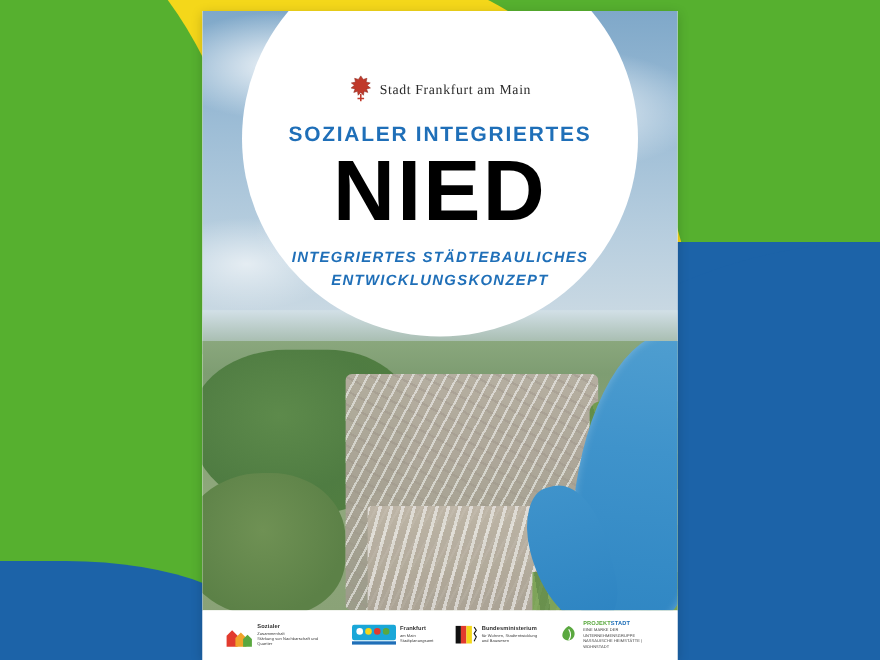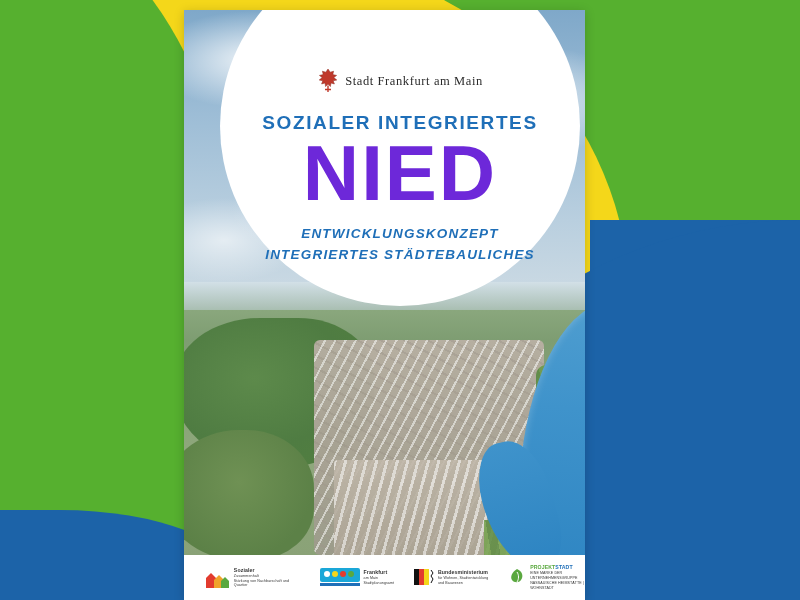--- a/index.html
+++ b/index.html
@@ -72,21 +72,21 @@
     width: 210px;
     height: 380px;
     background: #1c63a8;
   }
 
   
   #cover {
     position: absolute;
     left: 184px;
     top: 10px;
-    width: 401px;
+    width: 432px;
     height: 590px;
     background: #ffffff;
     box-shadow: 0 2px 10px rgba(0,0,0,0.18);
     overflow: hidden;
   }
 
   
   .photo {
     position: absolute;
     left: 0;
@@ -262,21 +262,21 @@
     font-size: 19px;
     font-weight: bold;
     letter-spacing: 1.6px;
     color: #1f6fb8;
   }
   .bigtitle {
     font-size: 78px;
     font-weight: bold;
     letter-spacing: 2px;
     line-height: 0.95;
-    color: #6d28d9;
+    color: #000000;
     margin-top: 2px;
   }
   .subtitle {
     margin-top: 14px;
     font-size: 13.5px;
     font-style: italic;
     font-weight: bold;
     letter-spacing: 1.2px;
     line-height: 1.55;
     color: #1f6fb8;
@@ -369,22 +369,22 @@
       <div class="crest-row">
         <svg class="eagle" viewBox="0 0 22 26">
           <path d="M11 1 L13.2 4.2 L16.6 3.2 L15.8 6.6 L19.6 7.4 L16.8 9.6 L19.8 12 L16.2 12.8 L17.4 16 L14 15 L13.4 18.6 L11 16 L8.6 18.6 L8 15 L4.6 16 L5.8 12.8 L2.2 12 L5.2 9.6 L2.4 7.4 L6.2 6.6 L5.4 3.2 L8.8 4.2 Z" fill="#c0392b" stroke="#8e2a1f" stroke-width="0.5"></path>
           <path d="M11 17.5 L11 24 M8 21.5 L14 21.5" stroke="#c0392b" stroke-width="1.4"></path>
         </svg>
         <span class="crest-text">Stadt Frankfurt am Main</span>
       </div>
       <div class="kicker">SOZIALER INTEGRIERTES</div>
       <div class="bigtitle">NIED</div>
       <div class="subtitle">
+        <div>INTEGRIERTES STÄDTEBAULICHES</div>
         <div>ENTWICKLUNGSKONZEPT</div>
-        <div>INTEGRIERTES STÄDTEBAULICHES</div>
       </div>
     </div>
 
     <div class="logo-bar">
 
       <div class="logo">
         <svg class="logo-mark" width="26" height="24" viewBox="0 0 26 24">
           <path d="M2 22 L2 12 L7 7 L12 12 L12 22 Z" fill="#e23b2e"></path>
           <path d="M10 22 L10 14 L15 9 L20 14 L20 22 Z" fill="#f0a32a"></path>
           <path d="M17 22 L17 15 L21 11 L25 15 L25 22 Z" fill="#5aa83f"></path>

